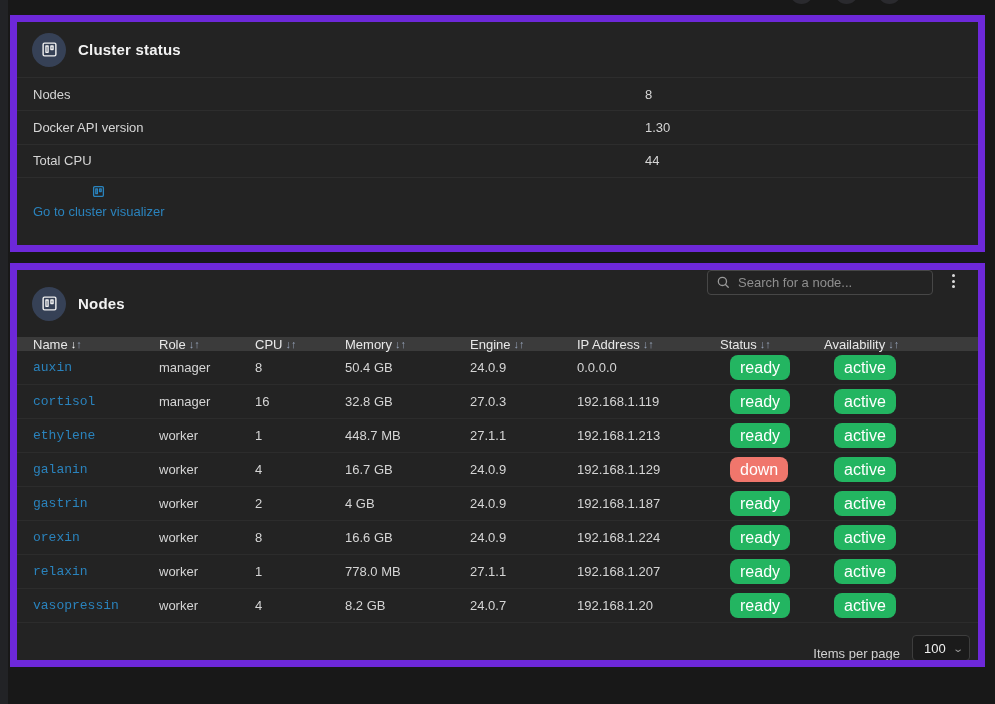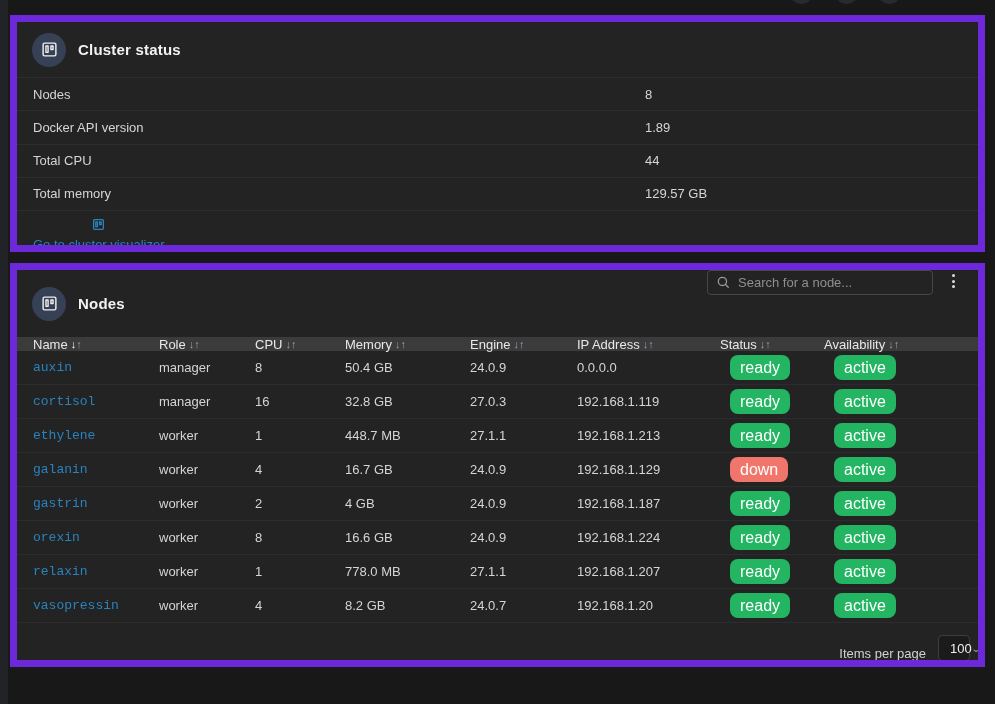--- a/index.html
+++ b/index.html
@@ -101,21 +101,21 @@
     margin-left: 10px; justify-self: start;
   }
   .badge-green { background: var(--badge-green, #23b561); }
   .badge-red   { background: var(--badge-red, #f0766c); }
 
   .t-footer {
     height: 38px; display: flex; align-items: flex-end; justify-content: flex-end;
     gap: 12px; padding-right: 8px; font-size: 13px; color: #d2d2d2;
   }
   .select-box {
-    width: 32px; height: 26px; background: #1b1b1b; border: 1px solid #3d3d3d;
+    width: 58px; height: 26px; background: #1b1b1b; border: 1px solid #3d3d3d;
     border-radius: 4px; display: flex; align-items: center; justify-content: space-between;
     padding: 0 7px 0 11px; cursor: pointer; color: #efefef; font-size: 13px;
   }
   .select-box .chev { font-size: 10px; color: #9a9a9a; transform: scaleX(1.4); }
 </style>
 </head>
 <body>
 
 <div class="left-strip"></div>
 
@@ -136,29 +136,25 @@
     </div>
     <div class="panel-title">Cluster status</div>
   </div>
   <div id="cluster-rows">
       <div class="kv-row">
         <span class="kv-label">Nodes</span>
         <span class="kv-value">8</span>
       </div>
       <div class="kv-row">
         <span class="kv-label">Docker API version</span>
-        <span class="kv-value">1.89</span>
+        <span class="kv-value">1.30</span>
       </div>
       <div class="kv-row">
         <span class="kv-label">Total CPU</span>
         <span class="kv-value">44</span>
-      </div>
-      <div class="kv-row">
-        <span class="kv-label">Total memory</span>
-        <span class="kv-value">129.57 GB</span>
       </div>
     </div>
   <div class="link-row">
     <a class="blue-link">
       <svg viewBox="0 0 24 24" fill="none" stroke-width="2.4" stroke-linecap="round" stroke-linejoin="round">
         <rect x="3" y="3" width="18" height="18" rx="2" ry="2"></rect>
         <rect x="7" y="7" width="3" height="9"></rect>
         <rect x="14" y="7" width="3" height="5"></rect>
       </svg>
       <span>Go to cluster visualizer</span>

